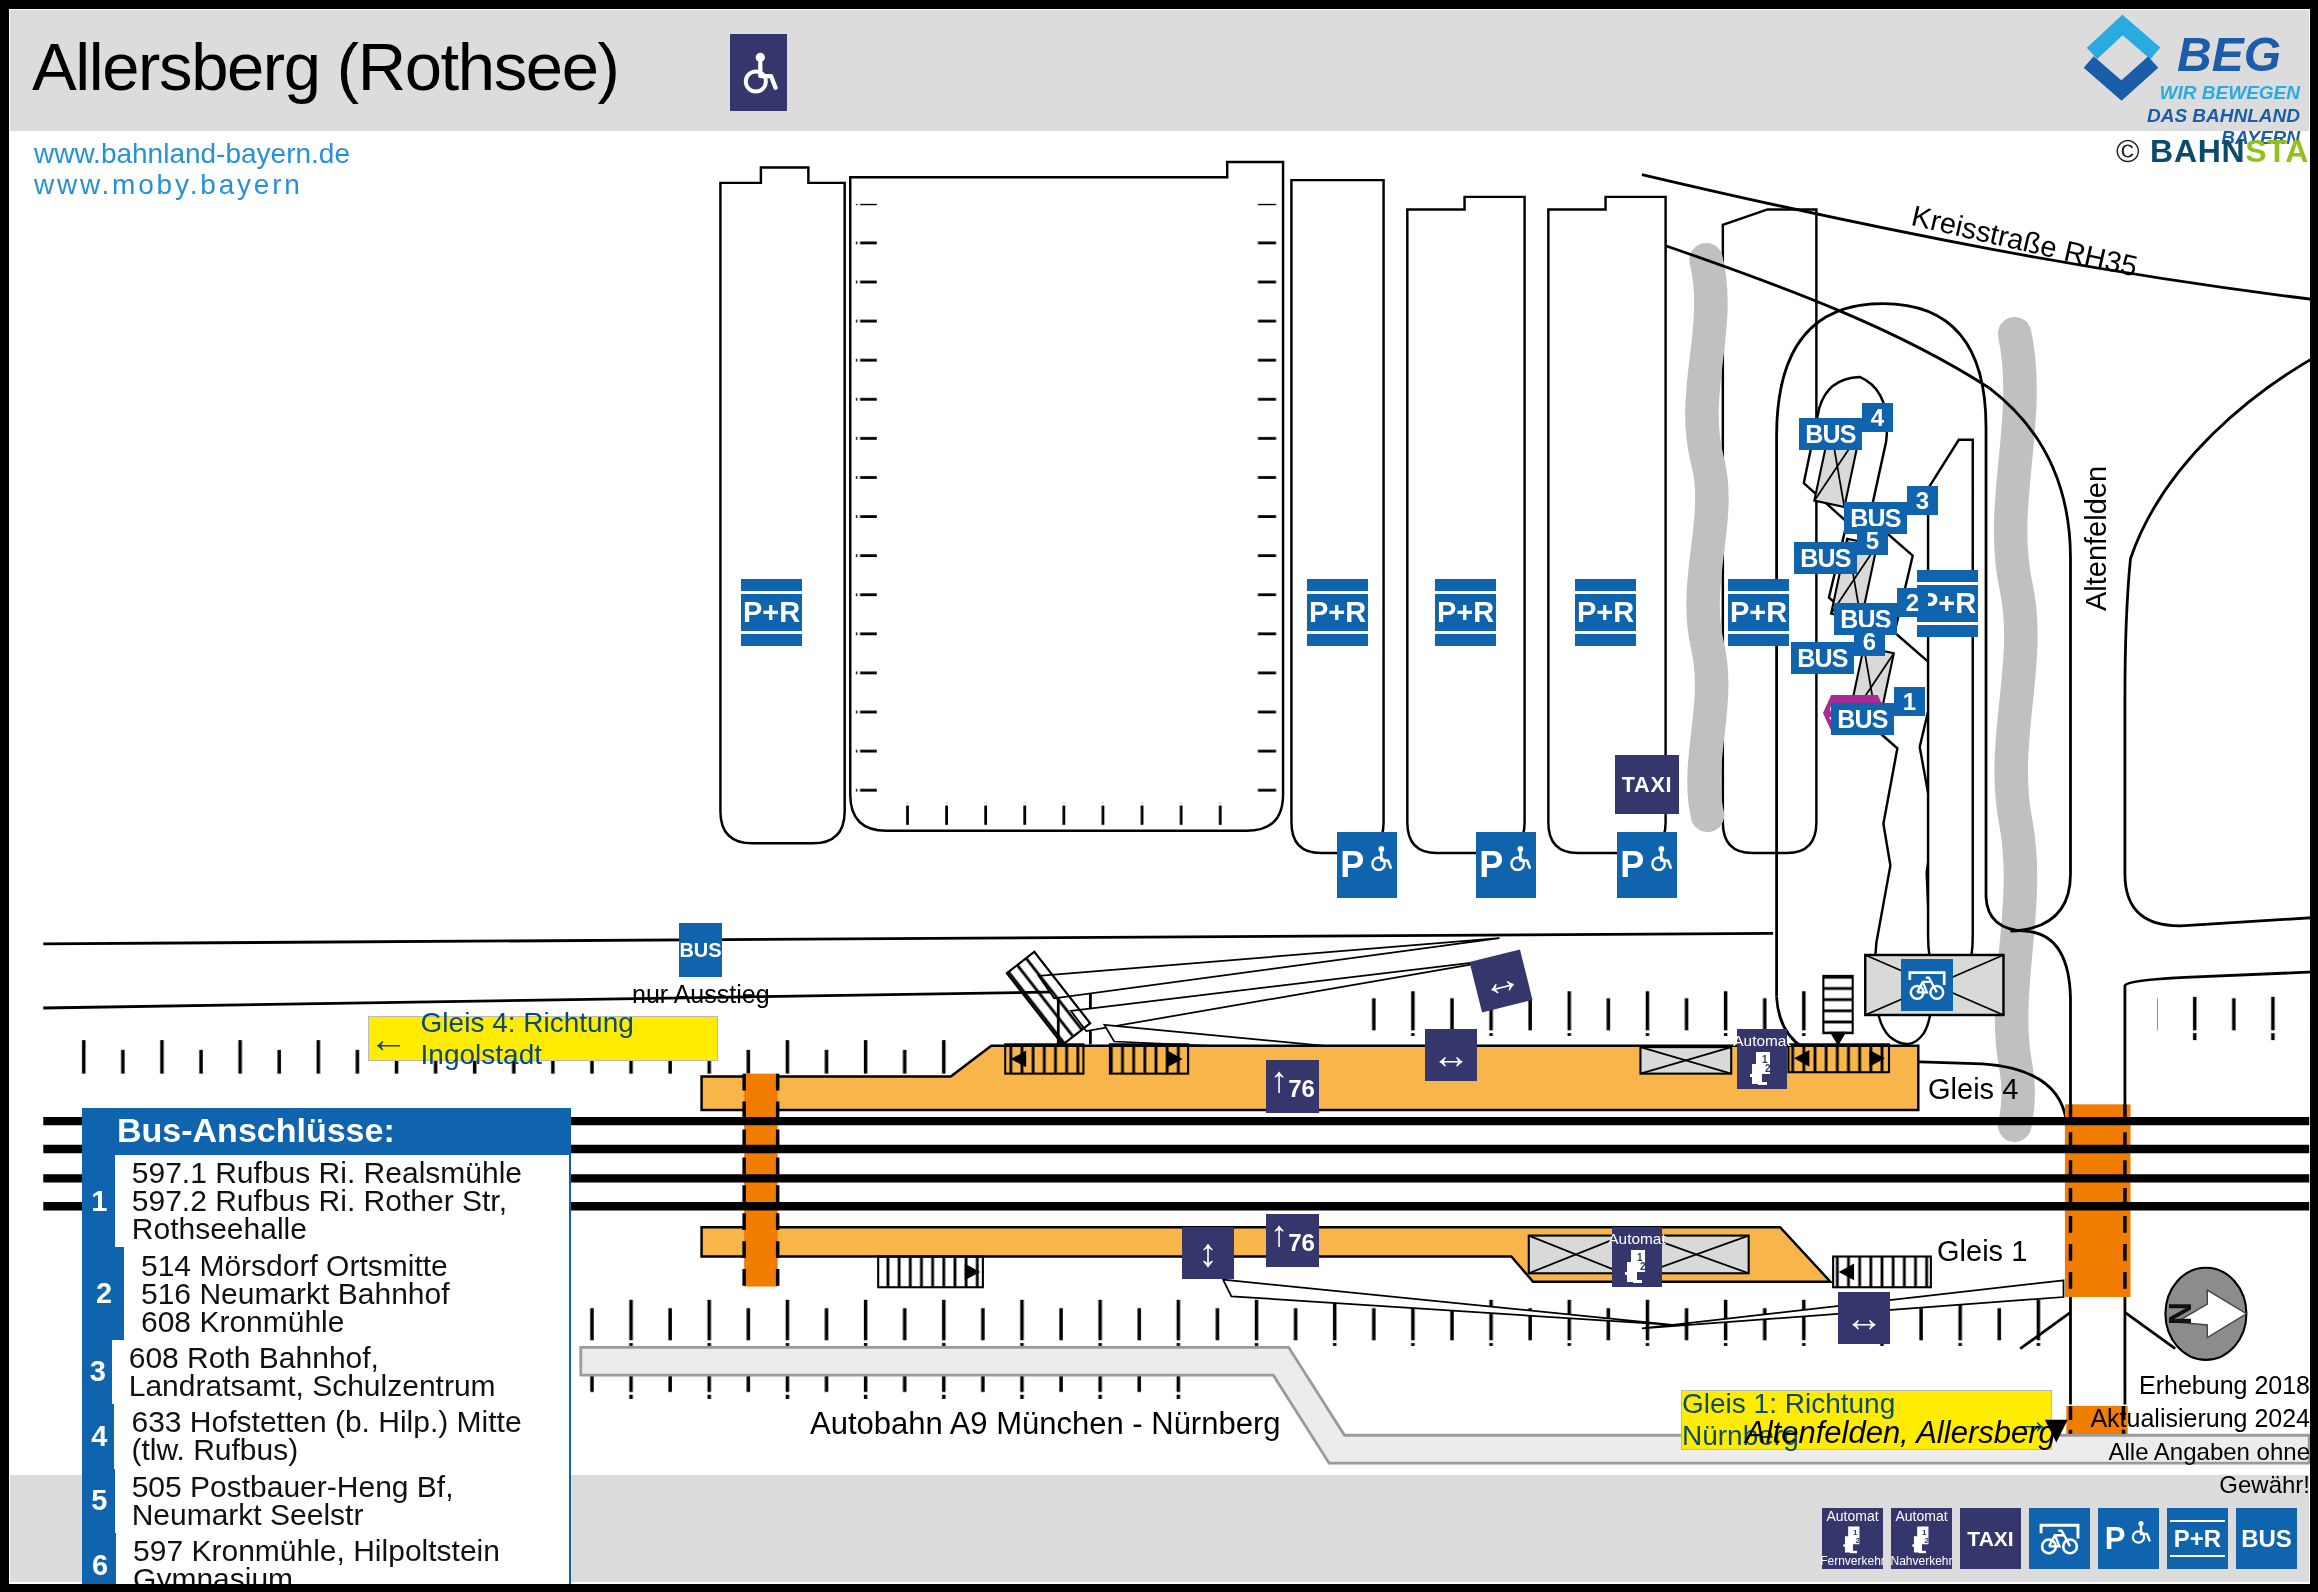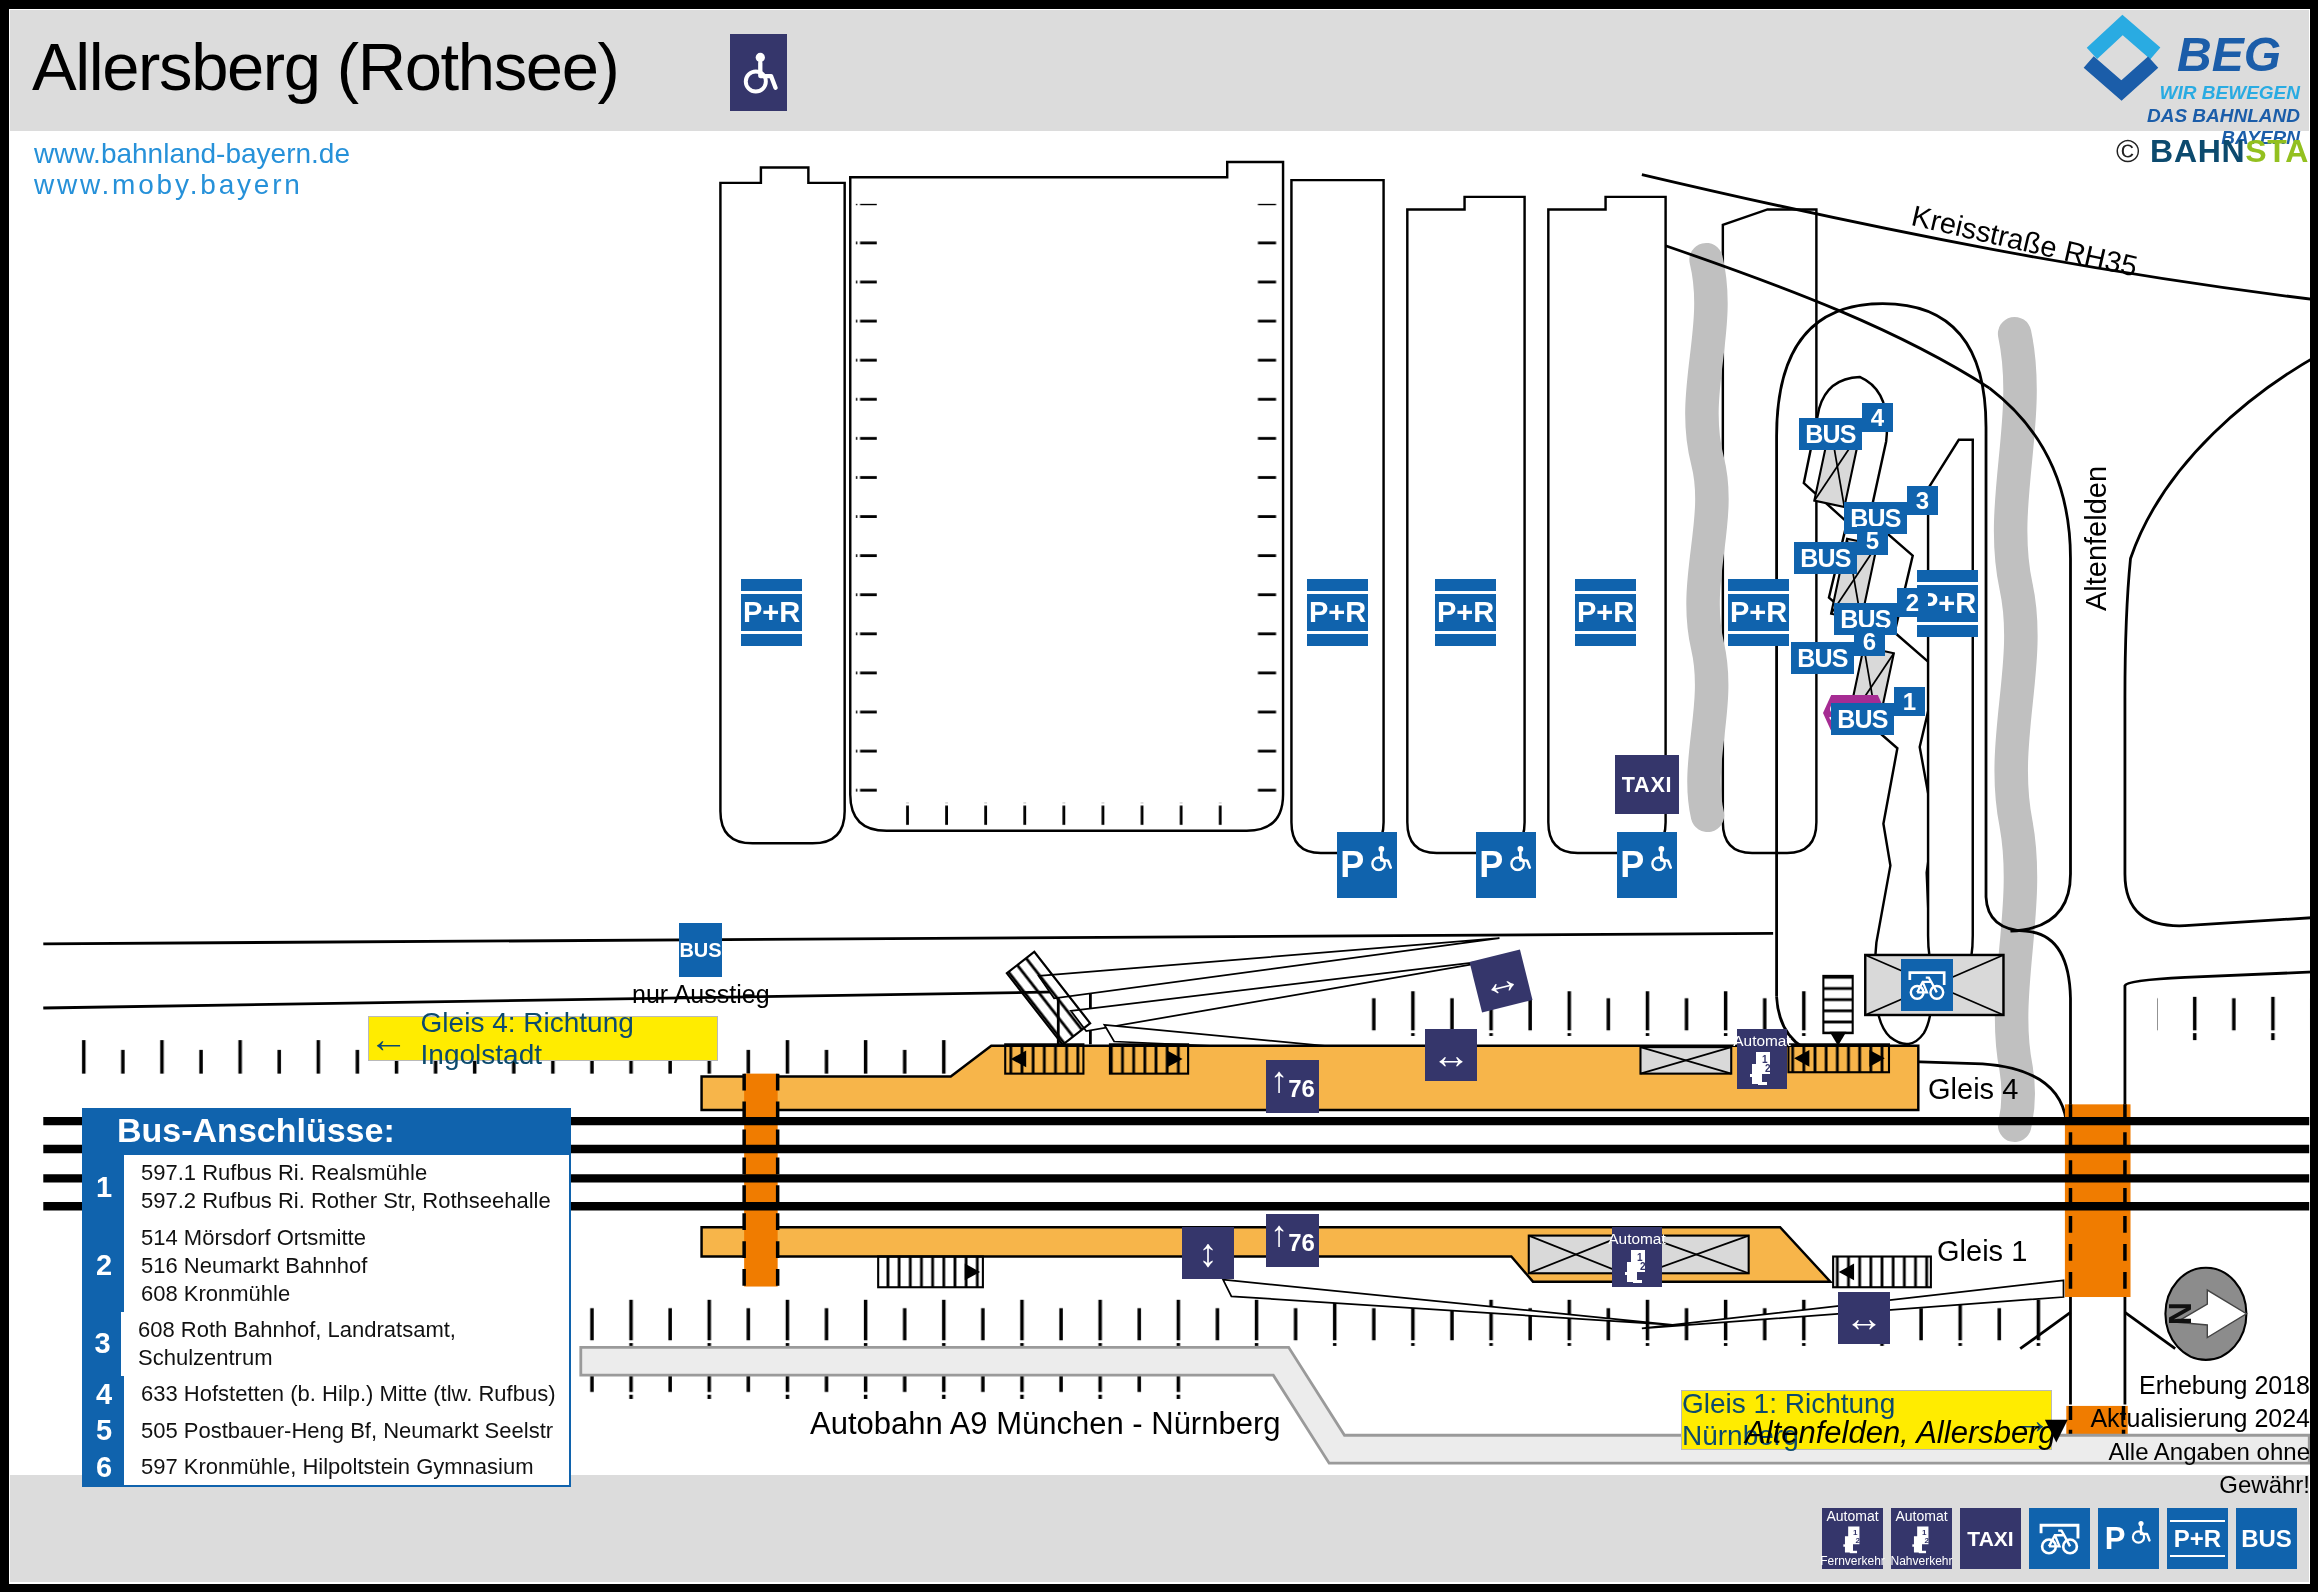--- a/index.html
+++ b/index.html
@@ -48,21 +48,21 @@
   .italic { font-style:italic; }
   .notes { width:293px; text-align:right; font-size:25px; line-height:33px; color:#000; }
 
   .legend { position:absolute; left:82px; top:1108px; width:489px; z-index:12; }
   .legend-head { height:45px; background:#1063ad; color:#fff; font-weight:bold; font-size:34px;
                  display:flex; align-items:center; padding-left:35px; }
   .legend-body { border:2.1px solid #1063ad; background:#fff; }
   .lrow { display:flex; align-items:center; }
   .lnum { width:40px; align-self:stretch; background:#1063ad; color:#fff; font-weight:bold;
           font-size:29px; display:flex; align-items:center; justify-content:center; }
-  .ltext { font-size:22px; line-height:28px; color:#111; padding:4.2px 7px 4.2px 17px; white-space:pre-line; }
+  .ltext { font-size:30px; line-height:28px; color:#111; padding:4.2px 7px 4.2px 17px; white-space:pre-line; }
   .r1 { min-height:60px; } .r2 { min-height:87px; } .rs { min-height:36px; }
 
   .footer-title { font-size:43px; color:#000; }
   .fic { width:61px; height:61px; display:flex; flex-direction:column; align-items:center;
          justify-content:center; color:#fff; }
   .fic .cap { font-size:14px; line-height:15.4px; } .fic .cap2 { font-size:12px; line-height:14px; }
   .fic .big { font-size:21px; font-weight:bold; }
   .fic svg.mch { width:24px; height:29px; }
   .fic svg.bk { width:45px; height:35px; }
   .pr-ic span { font-size:24px; border-width:2.8px; }

